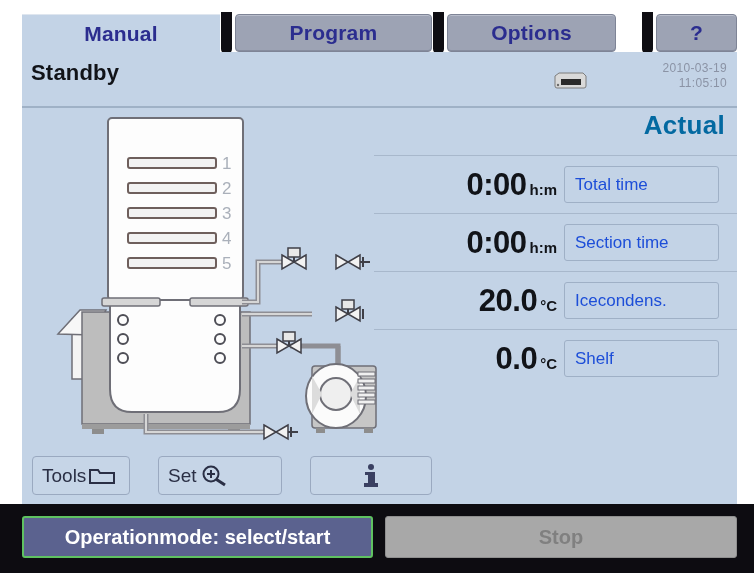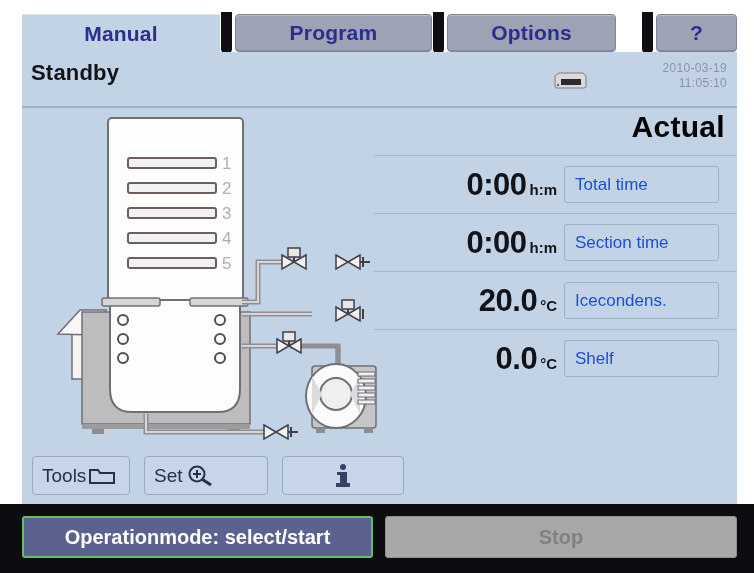--- a/index.html
+++ b/index.html
@@ -118,23 +118,23 @@
     color: #8b93a5;
     line-height: 15px;
     letter-spacing: 0.3px;
   }
 
   
   #actual-title {
     position: absolute;
     right: 12px;
     top: 58px;
-    font-size: 30px;
-    font-weight: bold;
-    color: #000000;
+    font-size: 26px;
+    font-weight: bold;
+    color: #0369a1;
     letter-spacing: 0.3px;
   }
   #meas-list {
     position: absolute;
     left: 352px;
     top: 103px;
     width: 363px;
   }
   .meas-row {
     position: relative;
@@ -178,21 +178,21 @@
   }
 
   
   #toolbar {
     position: absolute;
     left: 10px;
     bottom: 8px;
     height: 41px;
     display: flex;
     align-items: center;
-    gap: 14px;
+    gap: 28px;
   }
   .tool-btn {
     height: 39px;
     background: #c6d5e7;
     border: 1px solid #9aa9c0;
     border-radius: 4px;
     display: flex;
     align-items: center;
     justify-content: center;
     gap: 3px;

